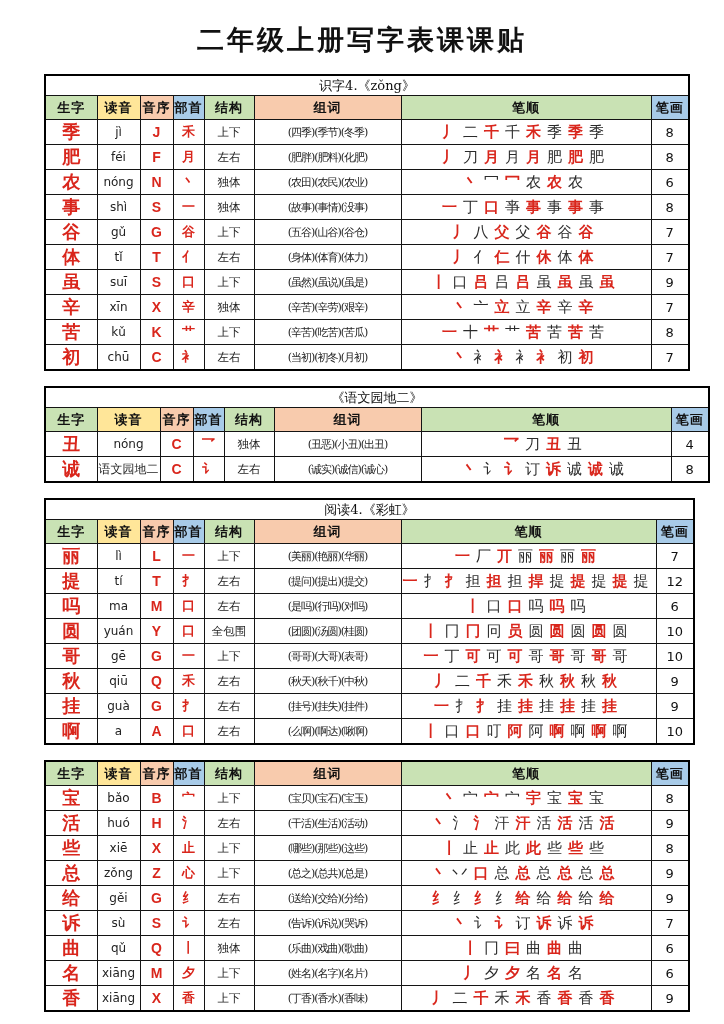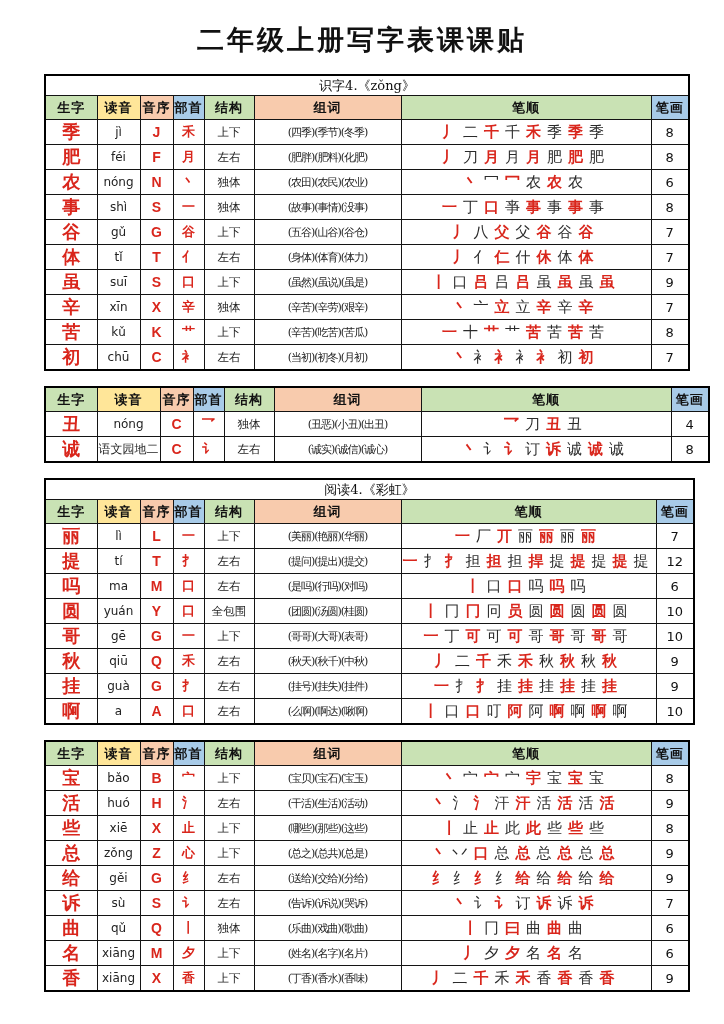--- a/index.html
+++ b/index.html
@@ -166,20 +166,23 @@
           <col style="width: 43px;">
           <col style="width: 33px;">
           <col style="width: 30px;">
           <col style="width: 50px;">
           <col style="width: 147px;">
           <col style="width: 250px;">
           <col style="width: 38px;">
         </colgroup>
         <tbody>
           <tr>
+            <td colspan="8" class="cap">《语文园地二》</td>
+          </tr>
+          <tr>
             <td class="hd" style="background: rgb(201, 226, 180);">生字</td>
             <td class="hd" style="background: rgb(255, 230, 153);">读音</td>
             <td class="hd" style="background: rgb(248, 203, 173);">音序</td>
             <td class="hd" style="background: rgb(168, 203, 232);">部首</td>
             <td class="hd" style="background: rgb(201, 226, 180);">结构</td>
             <td class="hd" style="background: rgb(248, 203, 173);">组词</td>
             <td class="hd" style="background: rgb(201, 226, 180);">笔顺</td>
             <td class="hd" style="background: rgb(168, 203, 232);">笔画</td>
           </tr>
           <tr class="dr">

